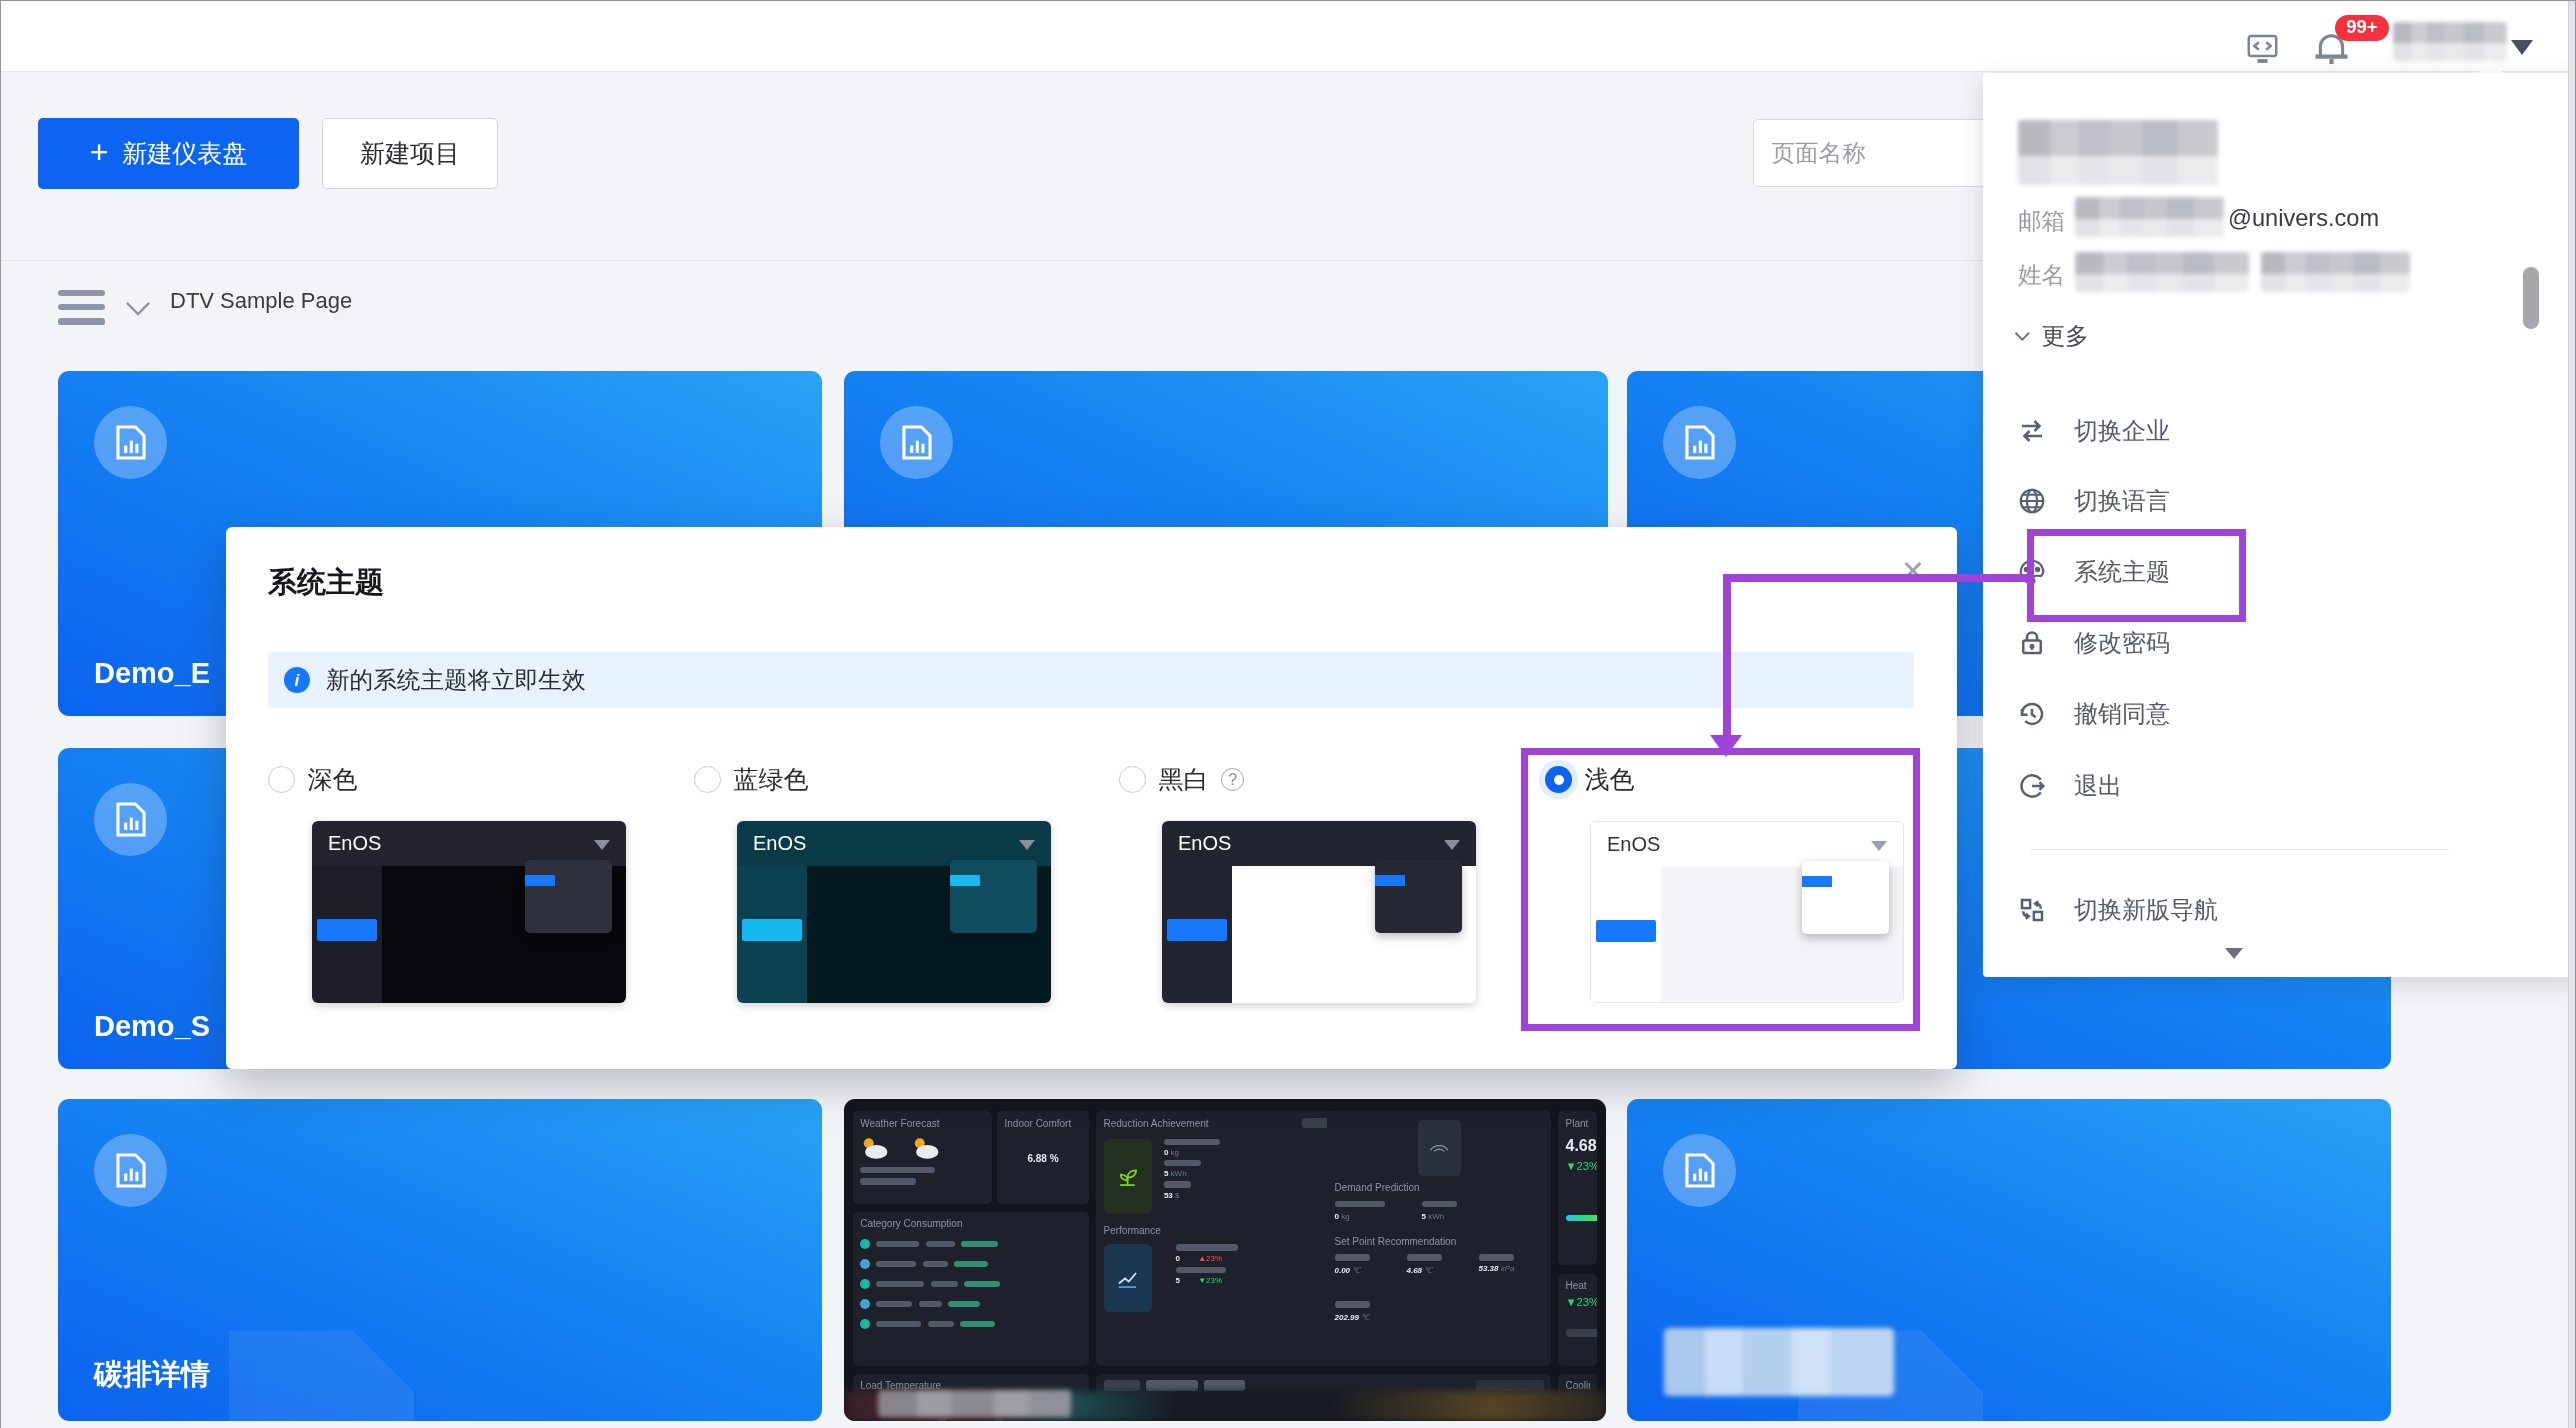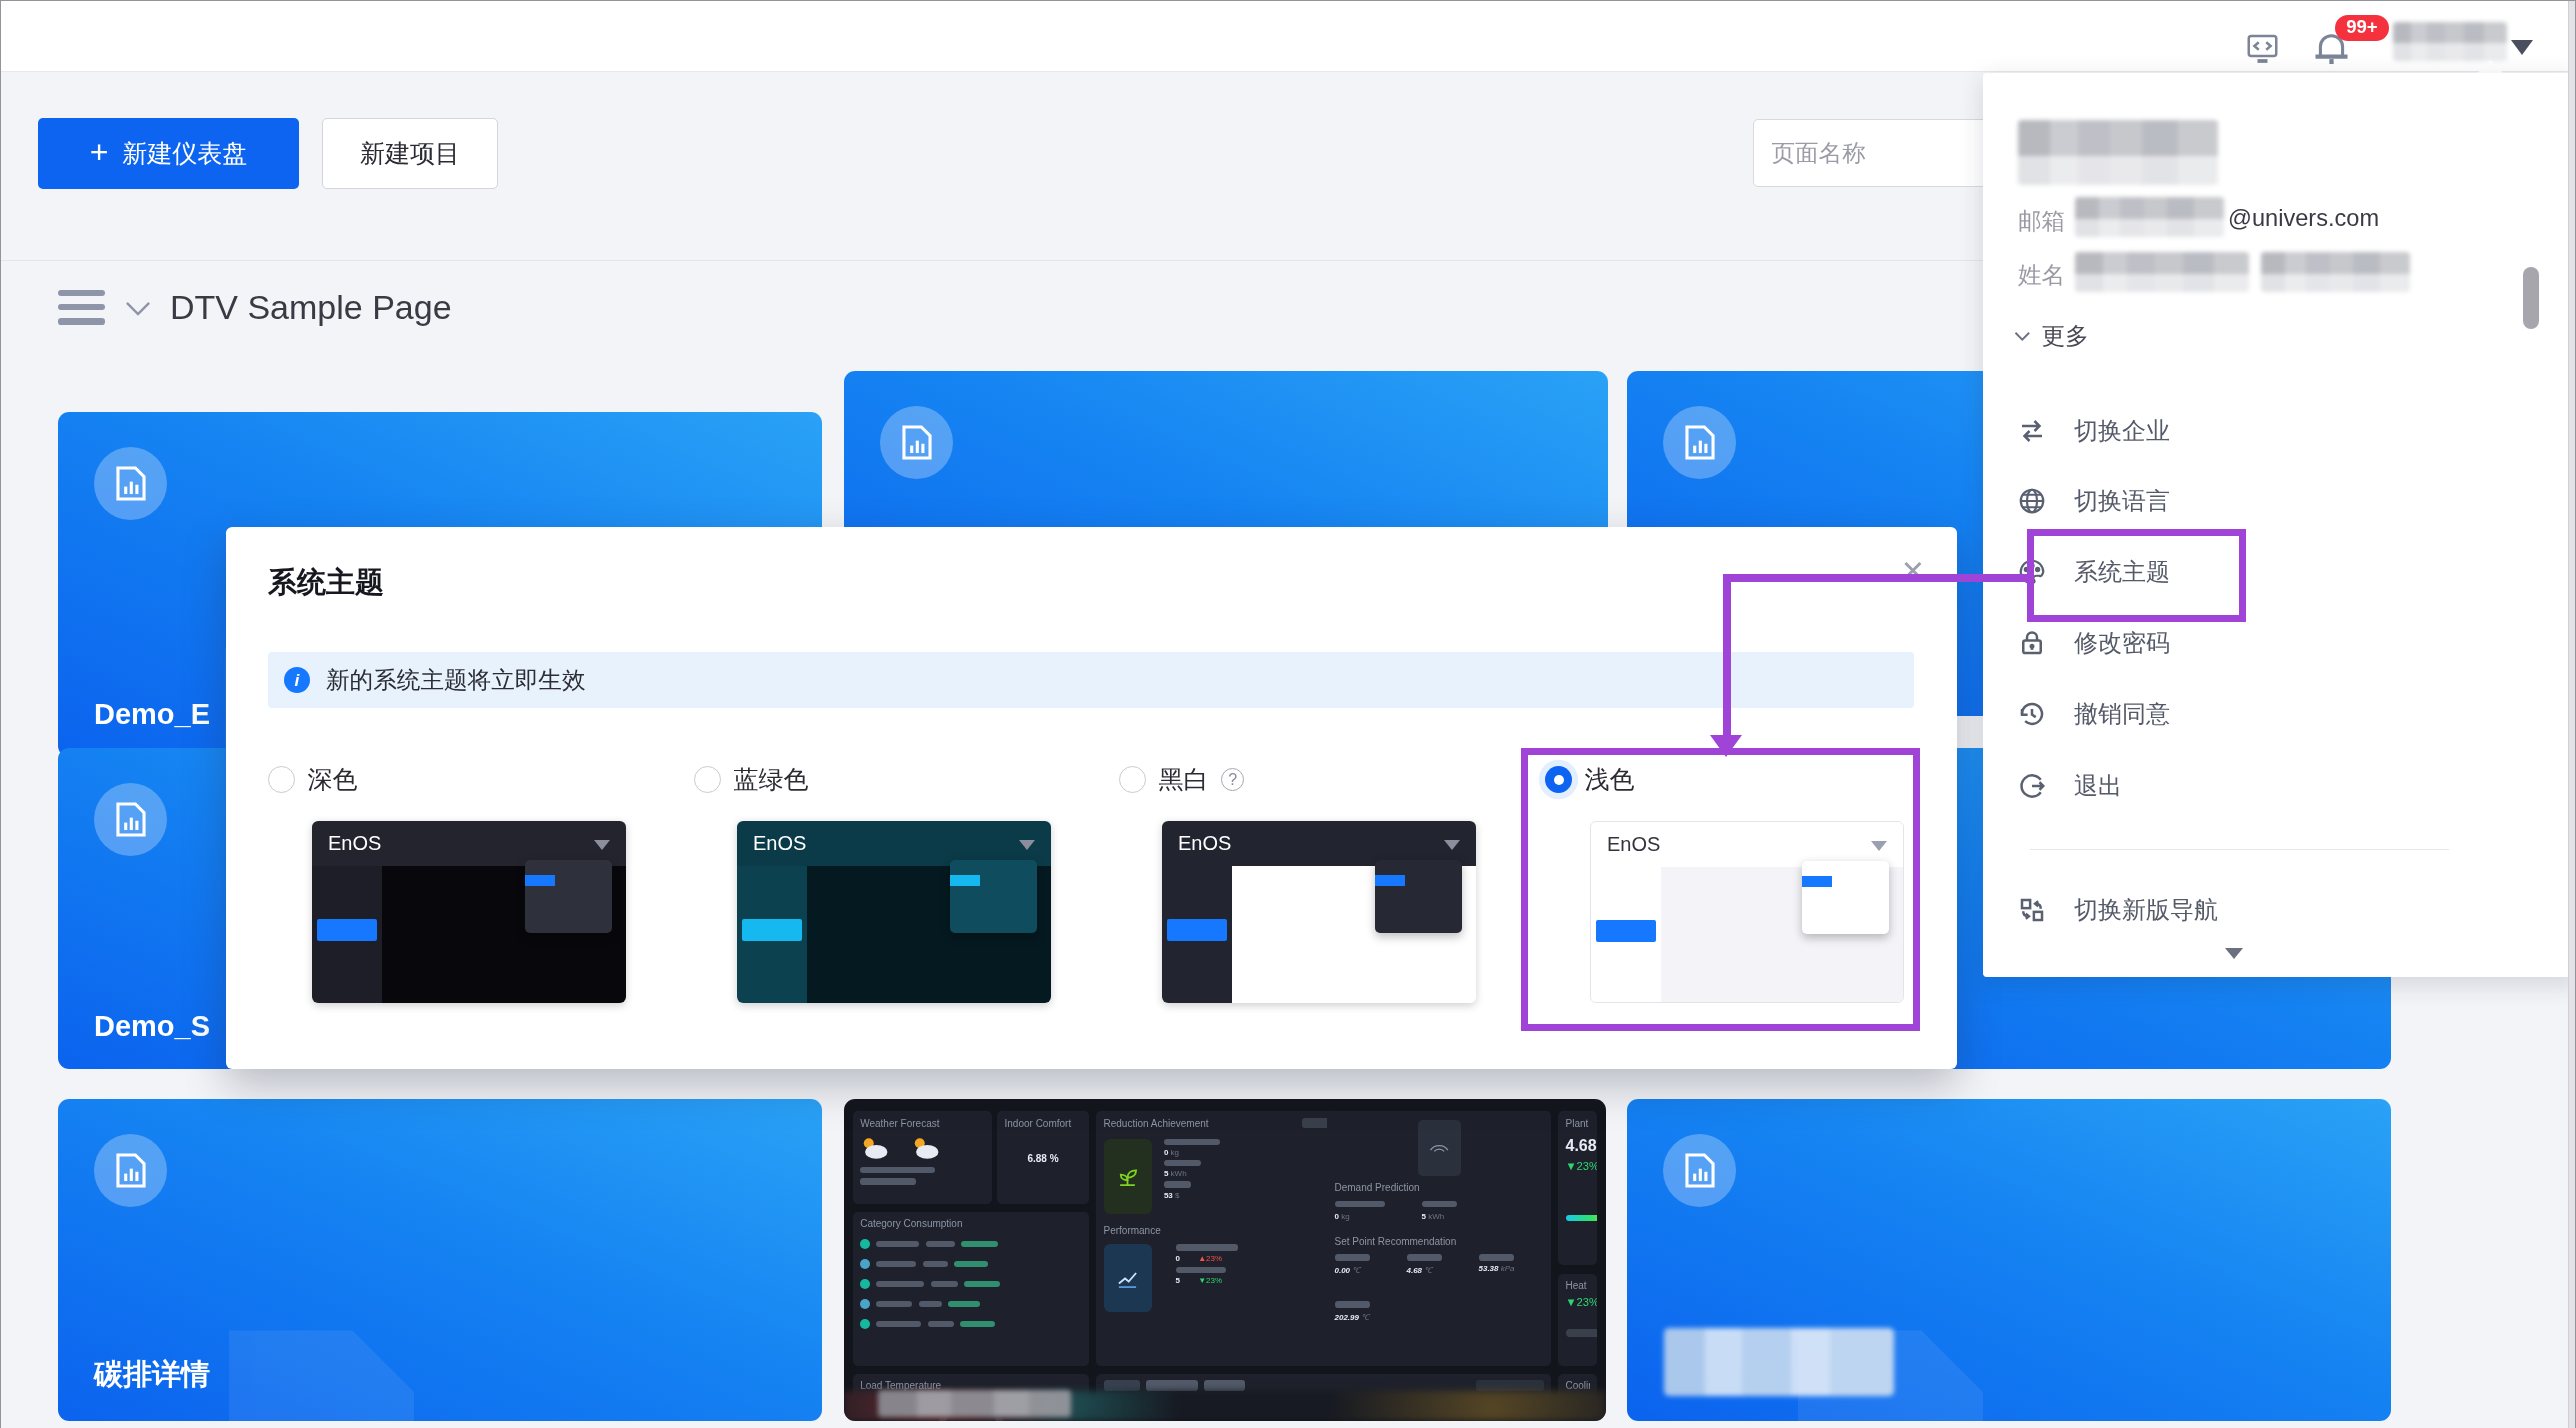--- a/index.html
+++ b/index.html
@@ -28,21 +28,21 @@
       color:#2a2a33;font-size:25px;display:flex;align-items:center;justify-content:center;box-sizing:border-box;z-index:1;}
   .plus{font-size:32px;line-height:1;font-weight:400;margin-top:-2.5px;}
   .search{left:1752px;top:118px;width:788px;height:68px;background:#fff;border:1.2px solid #d9d9de;border-radius:5px;
       box-sizing:border-box;font-size:23.6px;color:#3a3a44;padding:0 17.4px;outline:none;z-index:1;
       font-family:"Liberation Sans",sans-serif;}
   .search::placeholder{color:#9b9ba6;}
   .divider{left:0;top:259px;width:2574px;height:1.2px;background:#e4e4e9;z-index:1;}
 
   
   .burger span{display:block;width:47px;height:6.2px;border-radius:3.1px;background:#8f95a8;margin-bottom:8px;}
-  .sec-title{font-size:34px;color:#3a3a44;}
+  .sec-title{font-size:22px;color:#3a3a44;}
 
   
   .card{position:absolute;width:764px;border-radius:11.2px;overflow:hidden;z-index:1;
         background:linear-gradient(to top right,#0b63ee 0%,#1583f2 55%,#2aa2f6 100%);}
   .card .badge-circle{position:absolute;left:36px;top:35px;width:73px;height:73px;border-radius:50%;
         background:rgba(255,255,255,0.28);display:flex;align-items:center;justify-content:center;}
   .card .wm{position:absolute;left:130px;top:205px;opacity:.75;}
   .card-label{position:absolute;left:36px;bottom:26px;color:#fff;font-size:29px;font-weight:bold;white-space:nowrap;}
 
   
@@ -180,21 +180,21 @@
       <span></span>
       <span></span>
   </div>
   <div class="abs" style="left:122px;top:297px;z-index:1;">
     <svg width="30" height="21" viewBox="0 0 48 34" fill="none" stroke="#8f95a8" stroke-width="4">
       <path d="M6 8 l18 18 18-18"></path>
     </svg>
   </div>
   <div class="abs sec-title" style="left:169px;top:287px;z-index:1;">DTV Sample Page</div>
 
-  <div class="card" style="left:57px;top:370px;height:345px;margin-top:41px;">
+  <div class="card" style="left:57px;top:370px;height:345px;">
     <div class="badge-circle">
       <svg width="36" height="39" viewBox="0 0 58 62" fill="none" stroke="#ffffff" stroke-width="5">
         <path d="M8 6 h28 l14 14 v36 h-42 z"></path>
         <rect x="18" y="36" width="5" height="12" fill="#fff" stroke="none"></rect>
         <rect x="27" y="28" width="5" height="20" fill="#fff" stroke="none"></rect>
         <rect x="36" y="33" width="5" height="15" fill="#fff" stroke="none"></rect>
       </svg>
     </div>
     <div class="wm">
       <svg width="267" height="292" viewBox="0 0 58 62" fill="rgba(255,255,255,0.10)">

